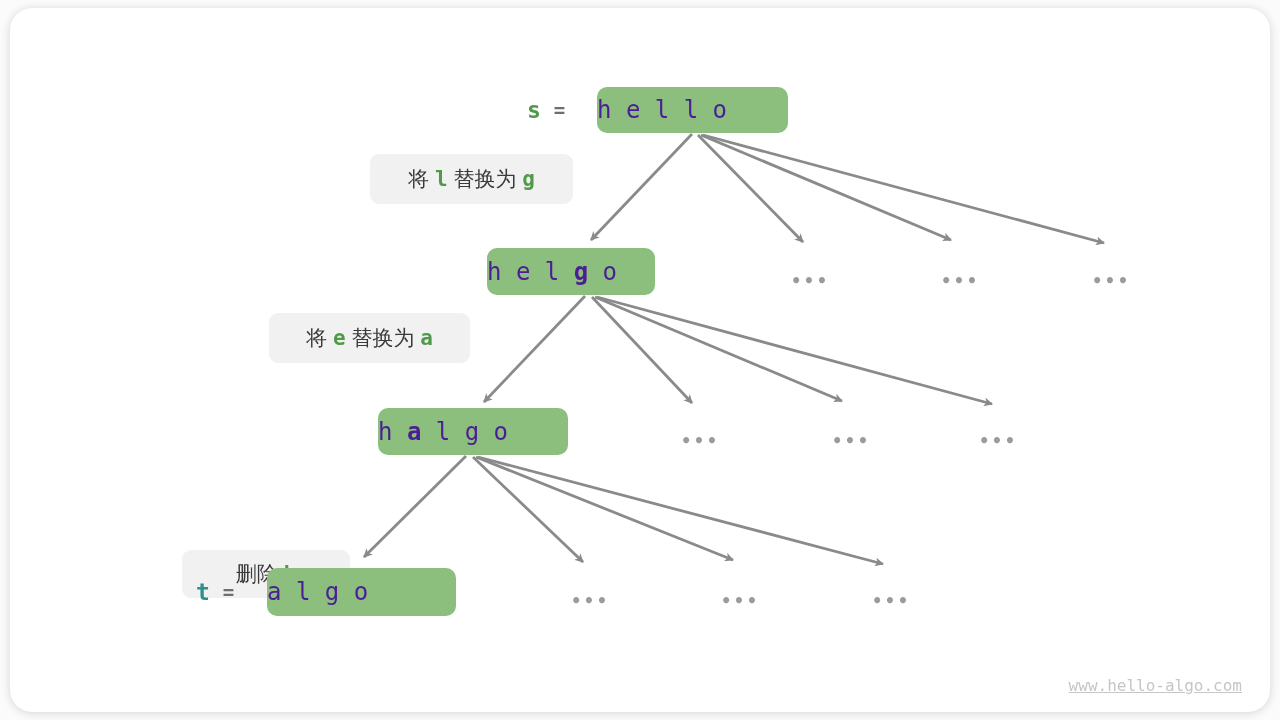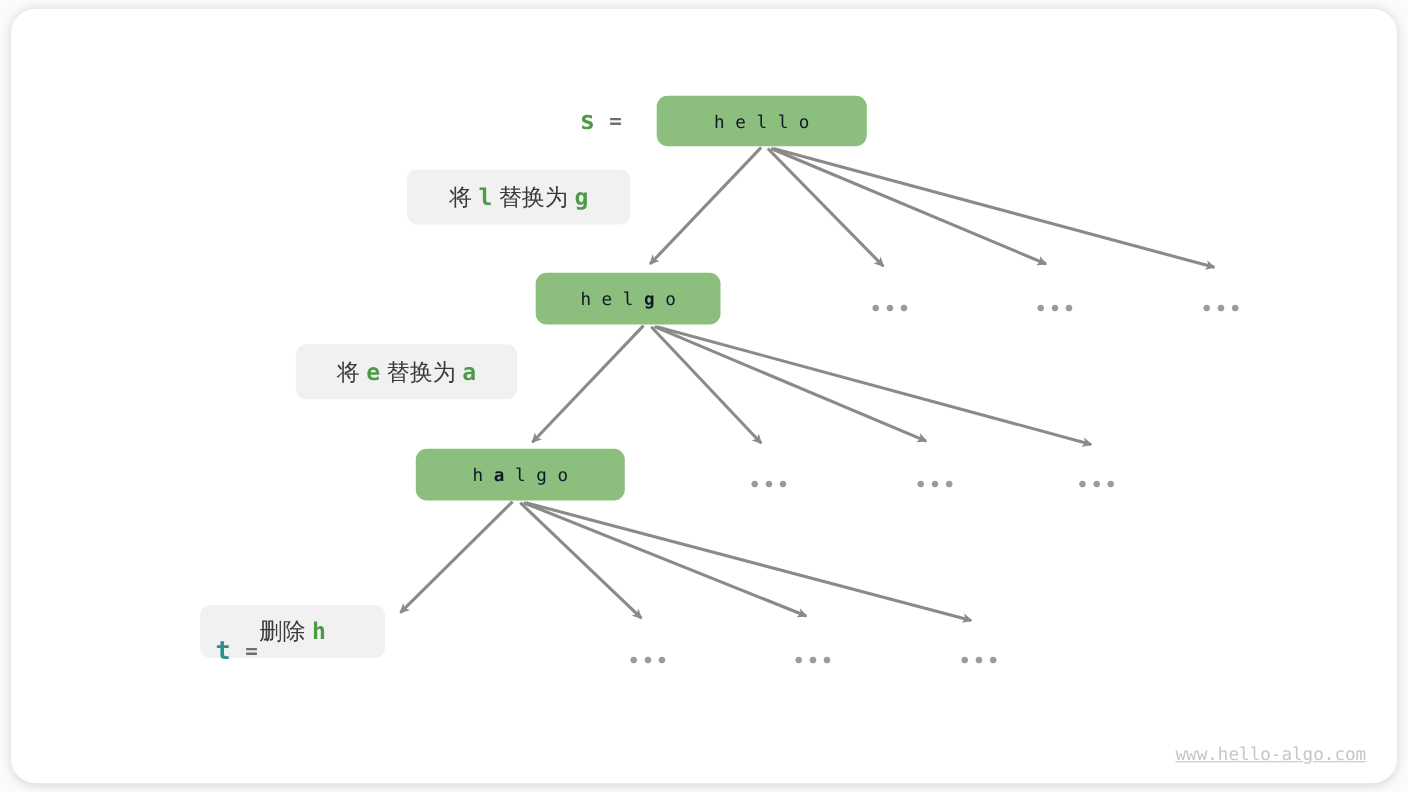--- a/index.html
+++ b/index.html
@@ -17,23 +17,23 @@
   }
   *{margin:0;padding:0;box-sizing:border-box;}
   html,body{width:1280px;height:720px;overflow:hidden;background:var(--page_bg);
     font-family:"Liberation Sans", sans-serif;}
   .stage{position:relative;width:1280px;height:720px;}
   .card{position:absolute;left:10px;top:8px;width:1260px;height:704px;
     background:var(--card_bg);border-radius:22px;
     box-shadow:0 1px 10px rgba(0,0,0,0.16);}
   svg.overlay{position:absolute;left:0;top:0;width:1280px;height:720px;pointer-events:none;}
 
-  .node{position:absolute;display:flex;align-items:center;justify-content:center;
-    background:var(--box_green);border-radius:10px;color:#0f172a;
-    font-family:"DejaVu Sans Mono", monospace;font-size:16px;white-space:pre;}
+  .node{position:absolute;display:flex;align-items:center;
+    background:var(--box_green);border-radius:10px;color:#4c1d95;
+    font-family:"DejaVu Sans Mono", monospace;font-size:24px;white-space:pre;}
   .node .b{font-weight:bold;}
 
   .vargroup{position:absolute;display:flex;align-items:center;gap:13px;
     font-family:"DejaVu Sans Mono", monospace;}
   .vargroup .var{font-size:23px;font-weight:bold;}
   .vargroup .var.s{color:var(--accent_green);}
   .vargroup .var.t{color:var(--teal);}
   .vargroup .eq{font-size:19px;font-weight:bold;color:var(--eq_gray);}
 
   .op-label{position:absolute;display:flex;align-items:center;justify-content:center;
@@ -105,20 +105,23 @@
 
   <div class="op-label" style="left:182px;top:502px;width:168px;height:48px;margin-top:48px;">
     <span>删除 </span><span class="accent">h</span><span></span><span class="accent"></span>
   </div>
 
   <div class="vargroup" style="left:196px;top:568px;height:48px;">
     <span class="var t">t</span>
     <span class="eq">=</span>
   </div>
 
+  <div class="node" style="left:267px;top:568px;width:189px;height:48px;">
+    <span>a l g o</span><span class="b"></span><span></span>
+  </div>
 
   <div class="dots" style="left:775px;top:271px;">•••</div>
   <div class="dots" style="left:925px;top:271px;">•••</div>
   <div class="dots" style="left:1076px;top:271px;">•••</div>
 
   <div class="dots" style="left:665px;top:431px;">•••</div>
   <div class="dots" style="left:816px;top:431px;">•••</div>
   <div class="dots" style="left:963px;top:431px;">•••</div>
 
   <div class="dots" style="left:555px;top:591px;">•••</div>

